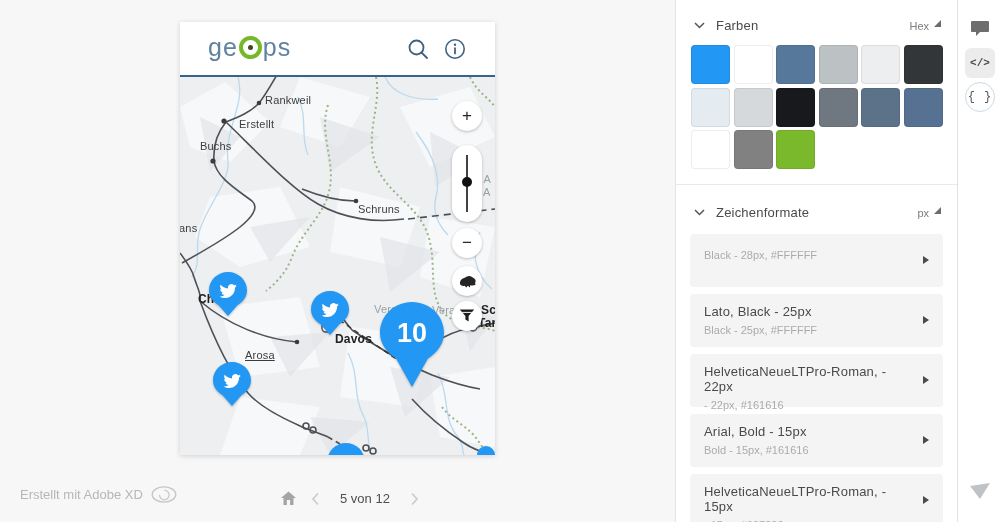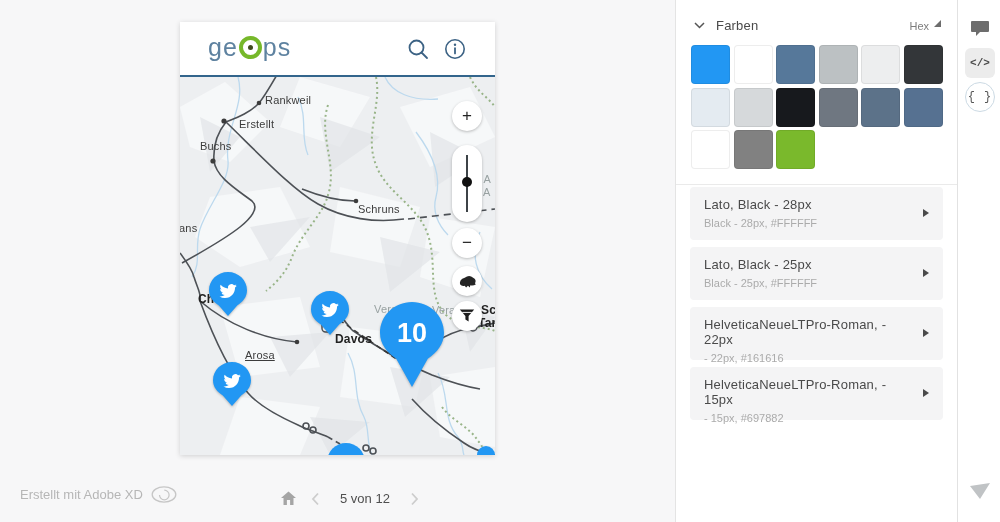--- a/index.html
+++ b/index.html
@@ -275,35 +275,49 @@
       <div class="swatch" style="background: rgb(111, 119, 129);"></div>
       <div class="swatch" style="background: rgb(92, 114, 137);"></div>
       <div class="swatch" style="background: rgb(86, 113, 145);"></div>
       <div class="swatch" style="background: rgb(255, 255, 255);"></div>
       <div class="swatch" style="background: rgb(129, 129, 129);"></div>
       <div class="swatch" style="background: rgb(122, 185, 44);"></div>
     </div>
 
   <hr class="sec-divider">
 
+  <div class="sec-head second">
+    <svg width="11" height="7" viewBox="0 0 11 7">
+      <polyline points="1,1 5.5,5.5 10,1" fill="none" stroke="#555" stroke-width="1.5"></polyline>
+    </svg>
+    <span class="sec-title">Zeichenformate</span>
+    <span class="sec-unit">
+      <span>px</span>
+      <span class="corner-tri"></span>
+    </span>
+  </div>
 
   <div class="style-list" id="style-list">
       <div class="style-card">
-        <div class="t">Lato, Black - 28px</div>
         <div class="s">Black - 28px, #FFFFFF</div>
         <span class="arrow"></span>
       </div>
       <div class="style-card">
         <div class="t">Lato, Black - 25px</div>
         <div class="s">Black - 25px, #FFFFFF</div>
         <span class="arrow"></span>
       </div>
       <div class="style-card">
         <div class="t">HelveticaNeueLTPro-Roman, - 22px</div>
         <div class="s">- 22px, #161616</div>
+        <span class="arrow"></span>
+      </div>
+      <div class="style-card">
+        <div class="t">Arial, Bold - 15px</div>
+        <div class="s">Bold - 15px, #161616</div>
         <span class="arrow"></span>
       </div>
       <div class="style-card">
         <div class="t">HelveticaNeueLTPro-Roman, - 15px</div>
         <div class="s">- 15px, #697882</div>
         <span class="arrow"></span>
       </div>
     </div>
 </div>
 

